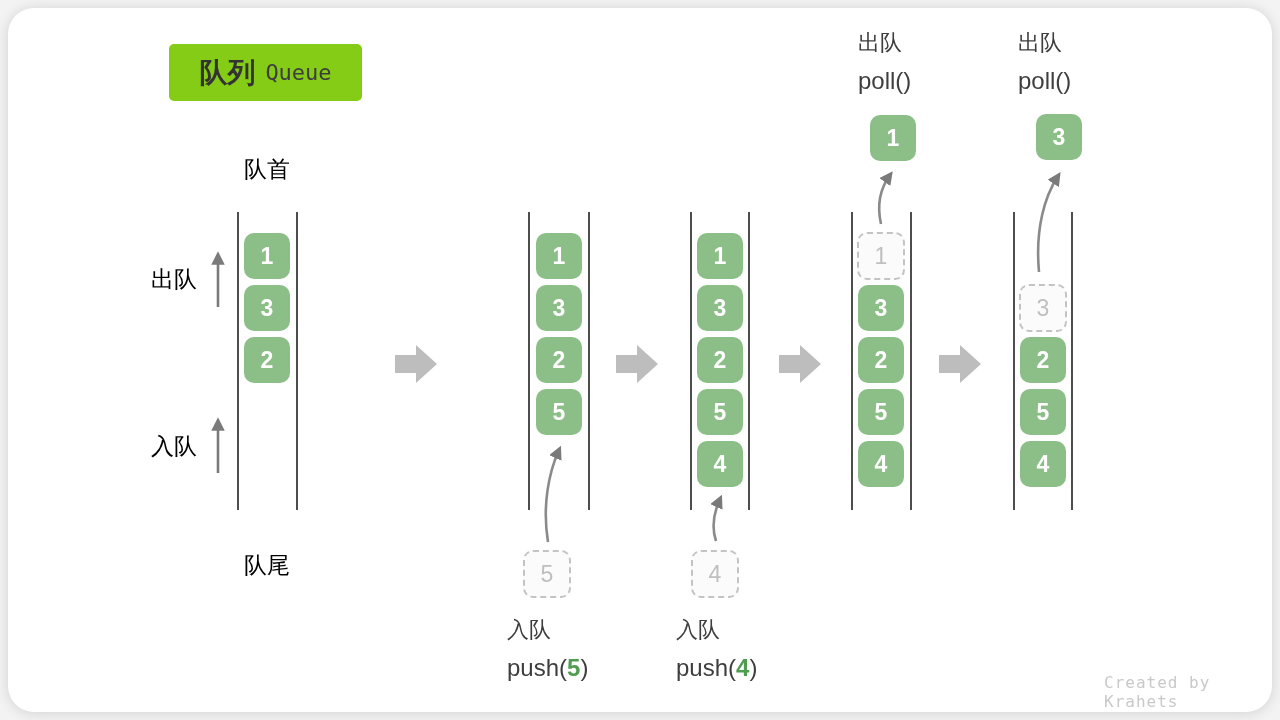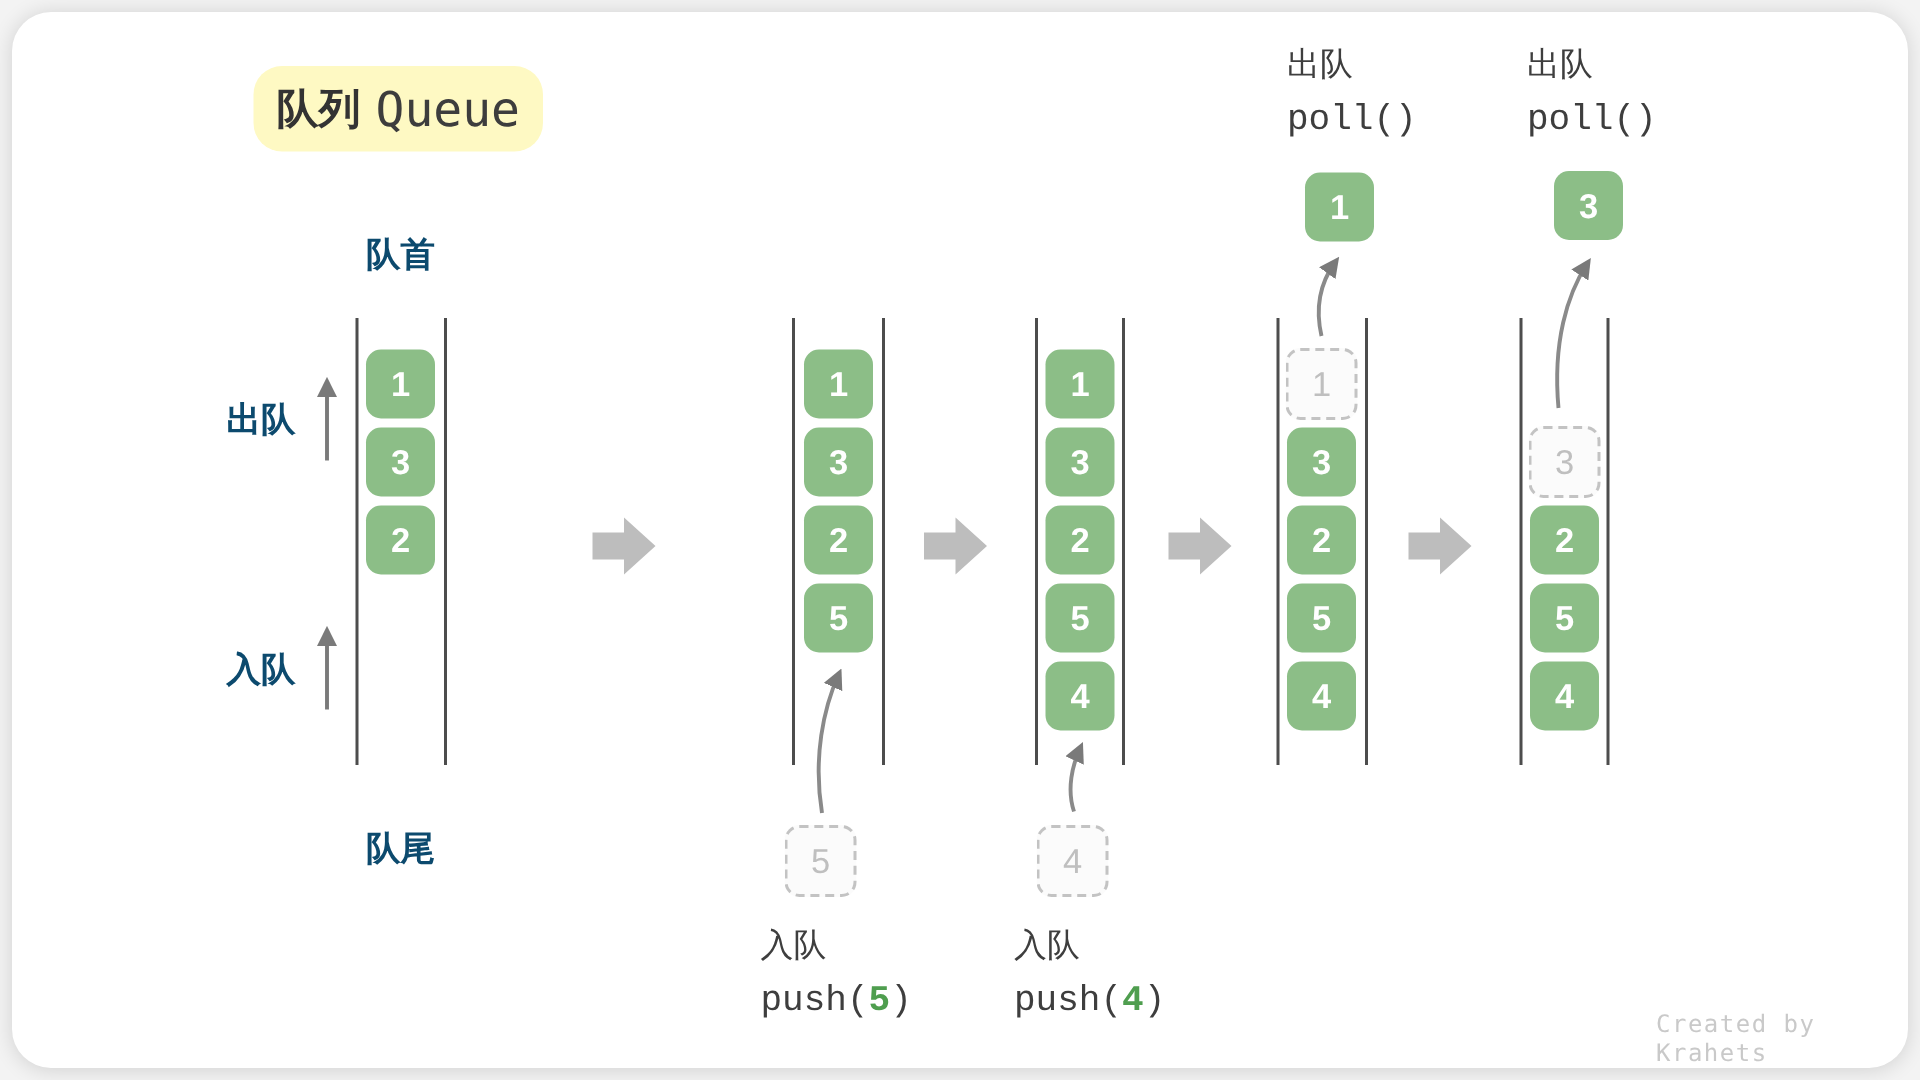--- a/index.html
+++ b/index.html
@@ -2,28 +2,28 @@
 <html><head>
 <meta charset="utf-8">
 <style>
   html,body{margin:0;padding:0;background:#f3f3f3;}
   .stage{position:relative;width:1280px;height:720px;overflow:hidden;
          font-family:"Liberation Sans",sans-serif;background:#f3f3f3;}
   .canvas{position:absolute;left:8px;top:8px;right:8px;bottom:8px;background:#ffffff;
           border-radius:26px;box-shadow:0 1px 14px rgba(0,0,0,.14);}
   .abs{position:absolute;}
 
-  .title-badge{left:169px;top:44px;width:193px;height:57px;background:#fef9c3;border-radius:19px;
+  .title-badge{left:169px;top:44px;width:193px;height:57px;background:#84cc16;border-radius:5px;
                display:flex;align-items:center;justify-content:center;gap:10px;}
   .title-zh{font-size:28px;font-weight:700;color:#333;}
-  .title-en{font-family:"DejaVu Sans Mono",monospace;font-size:32px;color:#3d3d3d;}
+  .title-en{font-family:"DejaVu Sans Mono",monospace;font-size:22px;color:#3d3d3d;}
 
-  .side-label{font-size:23px;font-weight:700;color:#0c4a6e;}
+  .side-label{font-size:23px;font-weight:400;color:#000000;}
   .op-label{font-size:22px;color:#3e3e3e;}
-  .op-code{font-family:Liberation Mono, monospace;font-size:24px;color:#3e3e3e;margin-top:9px;}
+  .op-code{font-family:Liberation Sans, sans-serif;font-size:24px;color:#3e3e3e;margin-top:9px;}
   .op-group{display:flex;flex-direction:column;}
   .arg-green{color:#4f9e4f;font-weight:700;}
 
   .qcol{border-left:2px solid #4d4d4d;border-right:2px solid #4d4d4d;top:212px;height:298px;}
 
   .cell{width:46px;height:46px;background:#8CBE87;border-radius:10px;color:#fff;
         font-size:23px;font-weight:700;display:flex;align-items:center;justify-content:center;}
   .cell-dashed{width:44px;height:44px;background:#fbfbfb;border:2px dashed #c3c3c3;border-radius:10px;
         color:#bfbfbf;font-size:23px;font-weight:400;display:flex;align-items:center;justify-content:center;}
 

